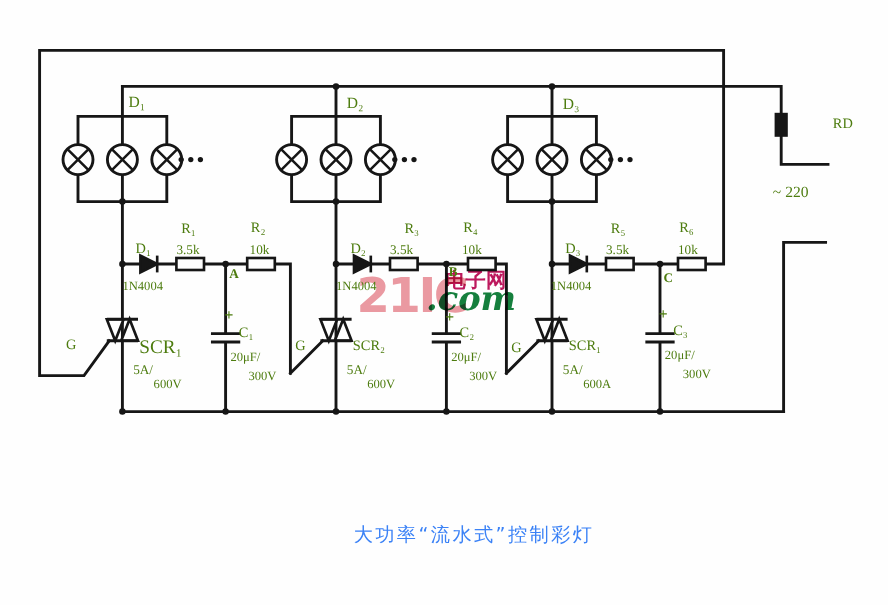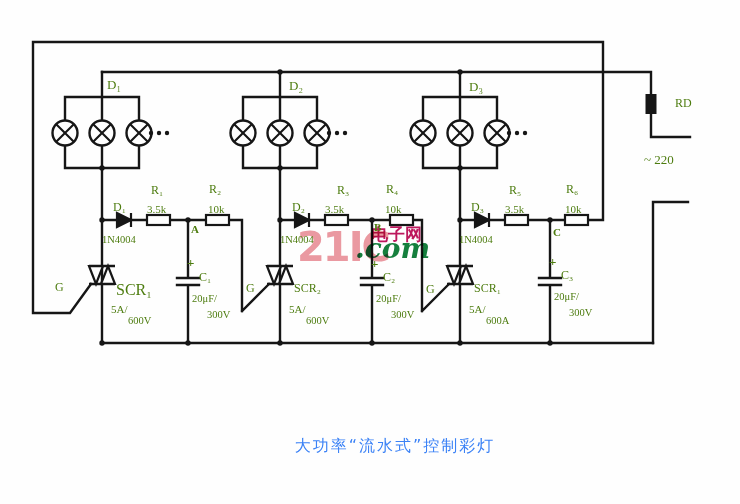--- a/index.html
+++ b/index.html
@@ -214,17 +214,17 @@
   <div class="lbl b" style="left:553px;top:227px;font-size:11px">C</div>
   <div class="lbl b" style="left:549px;top:255px;font-size:13px">+</div>
   <div class="lbl" style="left:561px;top:269px;font-size:12px">C₃</div>
   <div class="lbl" style="left:554px;top:292px;font-size:10.5px">20μF/</div>
   <div class="lbl" style="left:569px;top:308px;font-size:10.5px">300V</div>
   <div class="lbl" style="left:474px;top:282px;font-size:12px">SCR₁</div>
   <div class="lbl" style="left:469px;top:304px;font-size:11px">5A/</div>
   <div class="lbl" style="left:486px;top:316px;font-size:10.5px">600A</div>
   <div class="lbl" style="left:426px;top:283px;font-size:12px">G</div>
 
-  <div class="lbl" style="left:675px;top:97px;font-size:12px">RD</div>
+  <div class="lbl" style="left:694px;top:97px;font-size:12px">RD</div>
   <div class="lbl" style="left:644px;top:153px;font-size:13px">~ 220</div>
 
   <div class="caption">大功率“流水式”控制彩灯</div>
 </div>
 
 </body></html>

